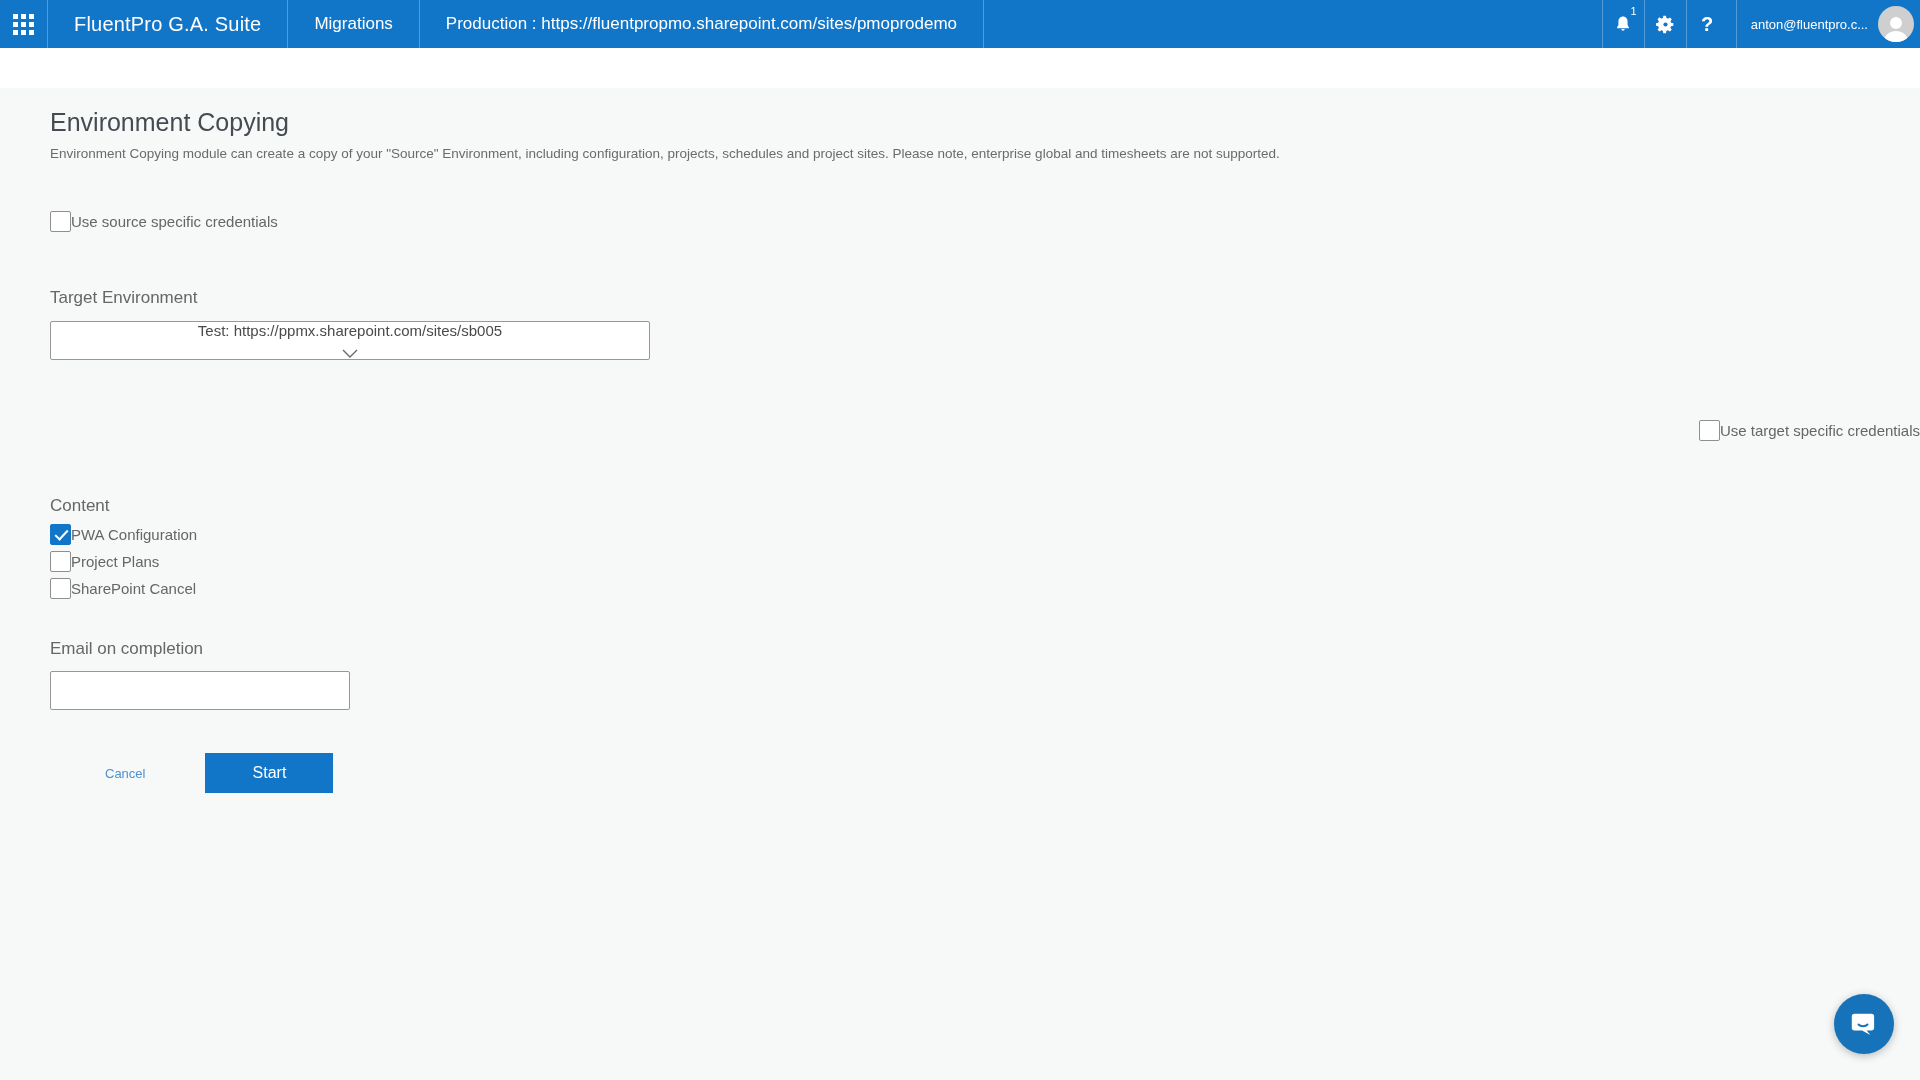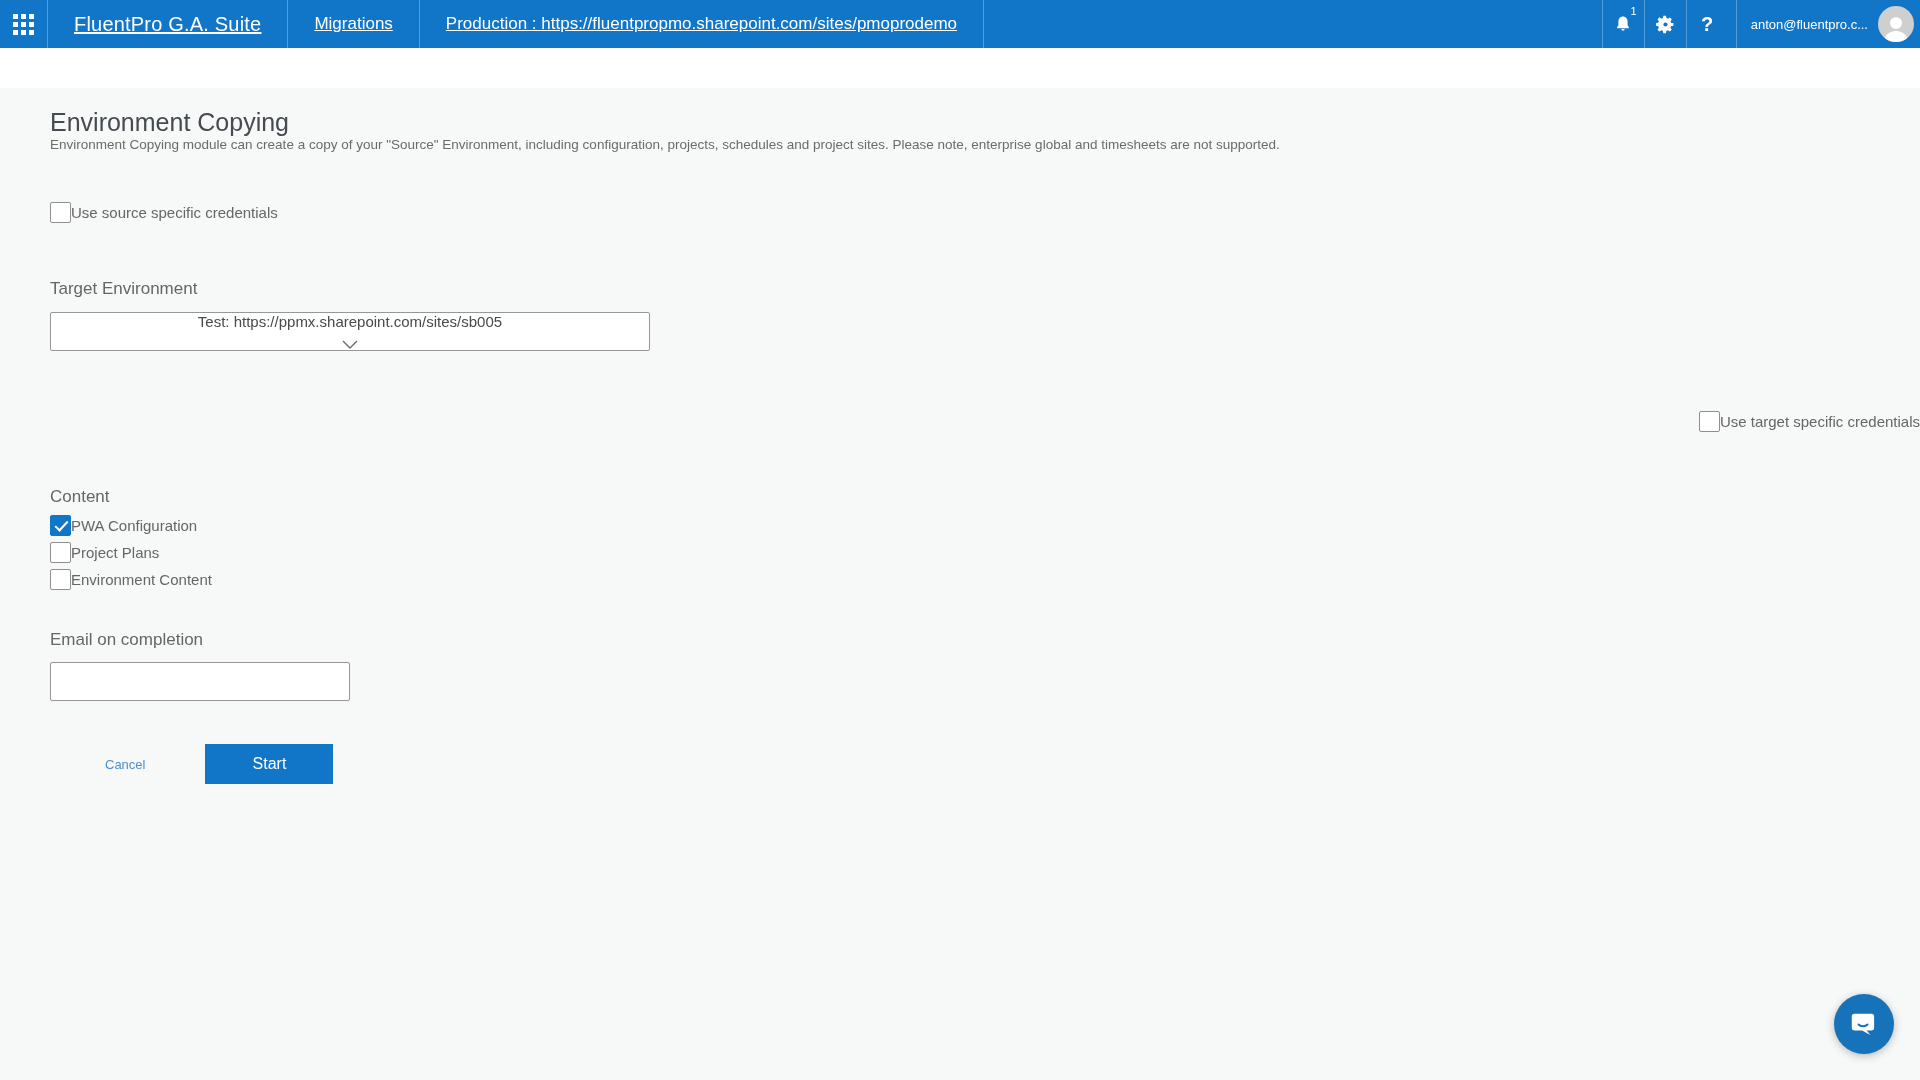--- a/index.html
+++ b/index.html
@@ -18,21 +18,20 @@
     display:flex;
     align-items:stretch;
     color:#fff;
   }
   .topbar .cell {
     display:flex;
     align-items:center;
     padding:0 26px;
     border-right:1px solid rgba(255,255,255,0.28);
     cursor:pointer;
-    text-decoration:underline;
   }
   .waffle-cell { width:48px; justify-content:center; padding:0 !important; }
   .waffle {
     display:grid;
     grid-template-columns:repeat(3,5px);
     grid-template-rows:repeat(3,5px);
     gap:3px;
   }
   .waffle span { background:#fff; display:block; }
   .app-title { font-size:20px; font-weight:400; letter-spacing:0.2px; }
@@ -86,20 +85,21 @@
   .content {
     position:absolute;
     top:88px; left:0; right:0; bottom:0;
     background:#f7f8f8;
     padding:20px 0 0 50px;
   }
   .page-title {
     font-size:25px;
     font-weight:400;
     color:#454b51;
+    margin-bottom:9px;
   }
   .page-desc {
     font-size:13.5px;
     color:#6b6b6b;
     margin-bottom:50px;
   }
 
   .check-row {
     display:flex;
     align-items:center;
@@ -287,21 +287,21 @@
     <div class="check-row">
       <span class="checkbox checked"></span>
       <span class="check-label">PWA Configuration</span>
     </div>
     <div class="check-row">
       <span class="checkbox"></span>
       <span class="check-label">Project Plans</span>
     </div>
     <div class="check-row">
       <span class="checkbox"></span>
-      <span class="check-label">Environment Content</span>
+      <span class="check-label">SharePoint Cancel</span>
     </div>
   </div>
 
   <div class="email-group">
     <div class="field-label">Email on completion</div>
     <input class="email-input" type="text" value="" style="">
   </div>
 
   <div class="btn-row">
     <a class="cancel-link">Cancel</a>

